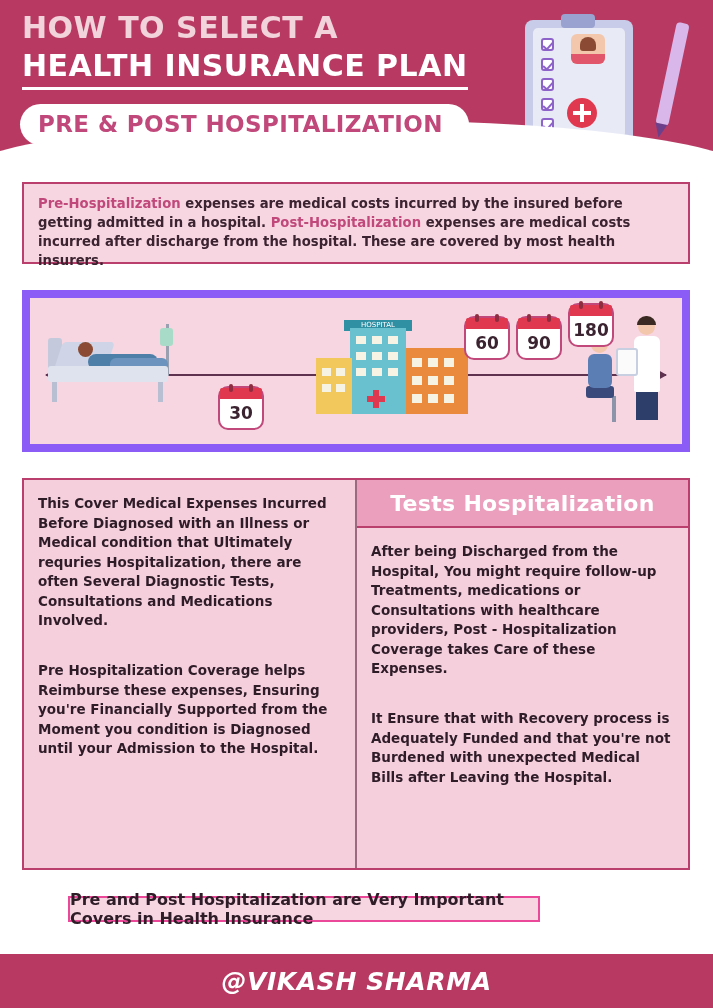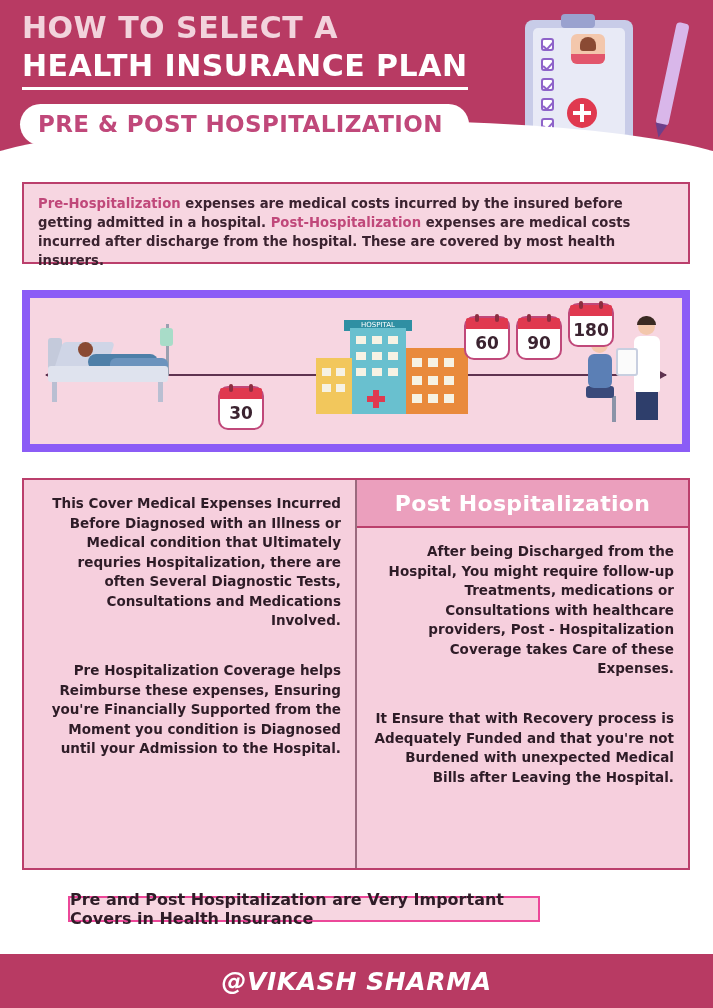--- a/index.html
+++ b/index.html
@@ -241,21 +241,21 @@
     background: #eb9fbd;
     display: flex; align-items: center; justify-content: center;
     font-size: 22px; font-weight: bold; color: #ffffff;
     letter-spacing: 0.3px;
     font-family: "DejaVu Sans", sans-serif;
     border-bottom: 2px solid #bb3f6c;
   }
   .col-body { padding: 14px 14px 0 14px; }
   .para {
     font-size: 13.5px; font-weight: bold; line-height: 1.45;
-    color: #2e1c27; text-align: right;
+    color: #2e1c27; text-align: left;
     font-family: "DejaVu Sans", sans-serif;
   }
   .para + .para { margin-top: 30px; }
 
   
   .note {
     position: absolute; left: 68px; top: 896px;
     width: 472px; height: 26px;
     background: #f7d6e1;
     border: 2px solid #ec4899;
@@ -386,21 +386,21 @@
   </div>
 
   <div class="cols">
     <div class="col col-left">
       <div class="col-body">
         <div class="para">This Cover Medical Expenses Incurred Before Diagnosed with an Illness or Medical condition that Ultimately requries Hospitalization, there are often Several Diagnostic Tests, Consultations and Medications Involved.</div>
         <div class="para">Pre Hospitalization Coverage helps Reimburse these expenses, Ensuring you're Financially Supported from the Moment you condition is Diagnosed until your Admission to the Hospital.</div>
       </div>
     </div>
     <div class="col col-right">
-      <div class="col-title">Post Hospitalization</div>
+      <div class="col-title">Tests Hospitalization</div>
       <div class="col-body">
         <div class="para">After being Discharged from the Hospital, You might require follow-up Treatments, medications or Consultations with healthcare providers, Post - Hospitalization Coverage takes Care of these Expenses.</div>
         <div class="para">It Ensure that with Recovery process is Adequately Funded and that you're not Burdened with unexpected Medical Bills after Leaving the Hospital.</div>
       </div>
     </div>
   </div>
 
   <div class="note">Pre and Post Hospitalization are Very Important Covers in Health Insurance</div>
 
   <div class="footer">

